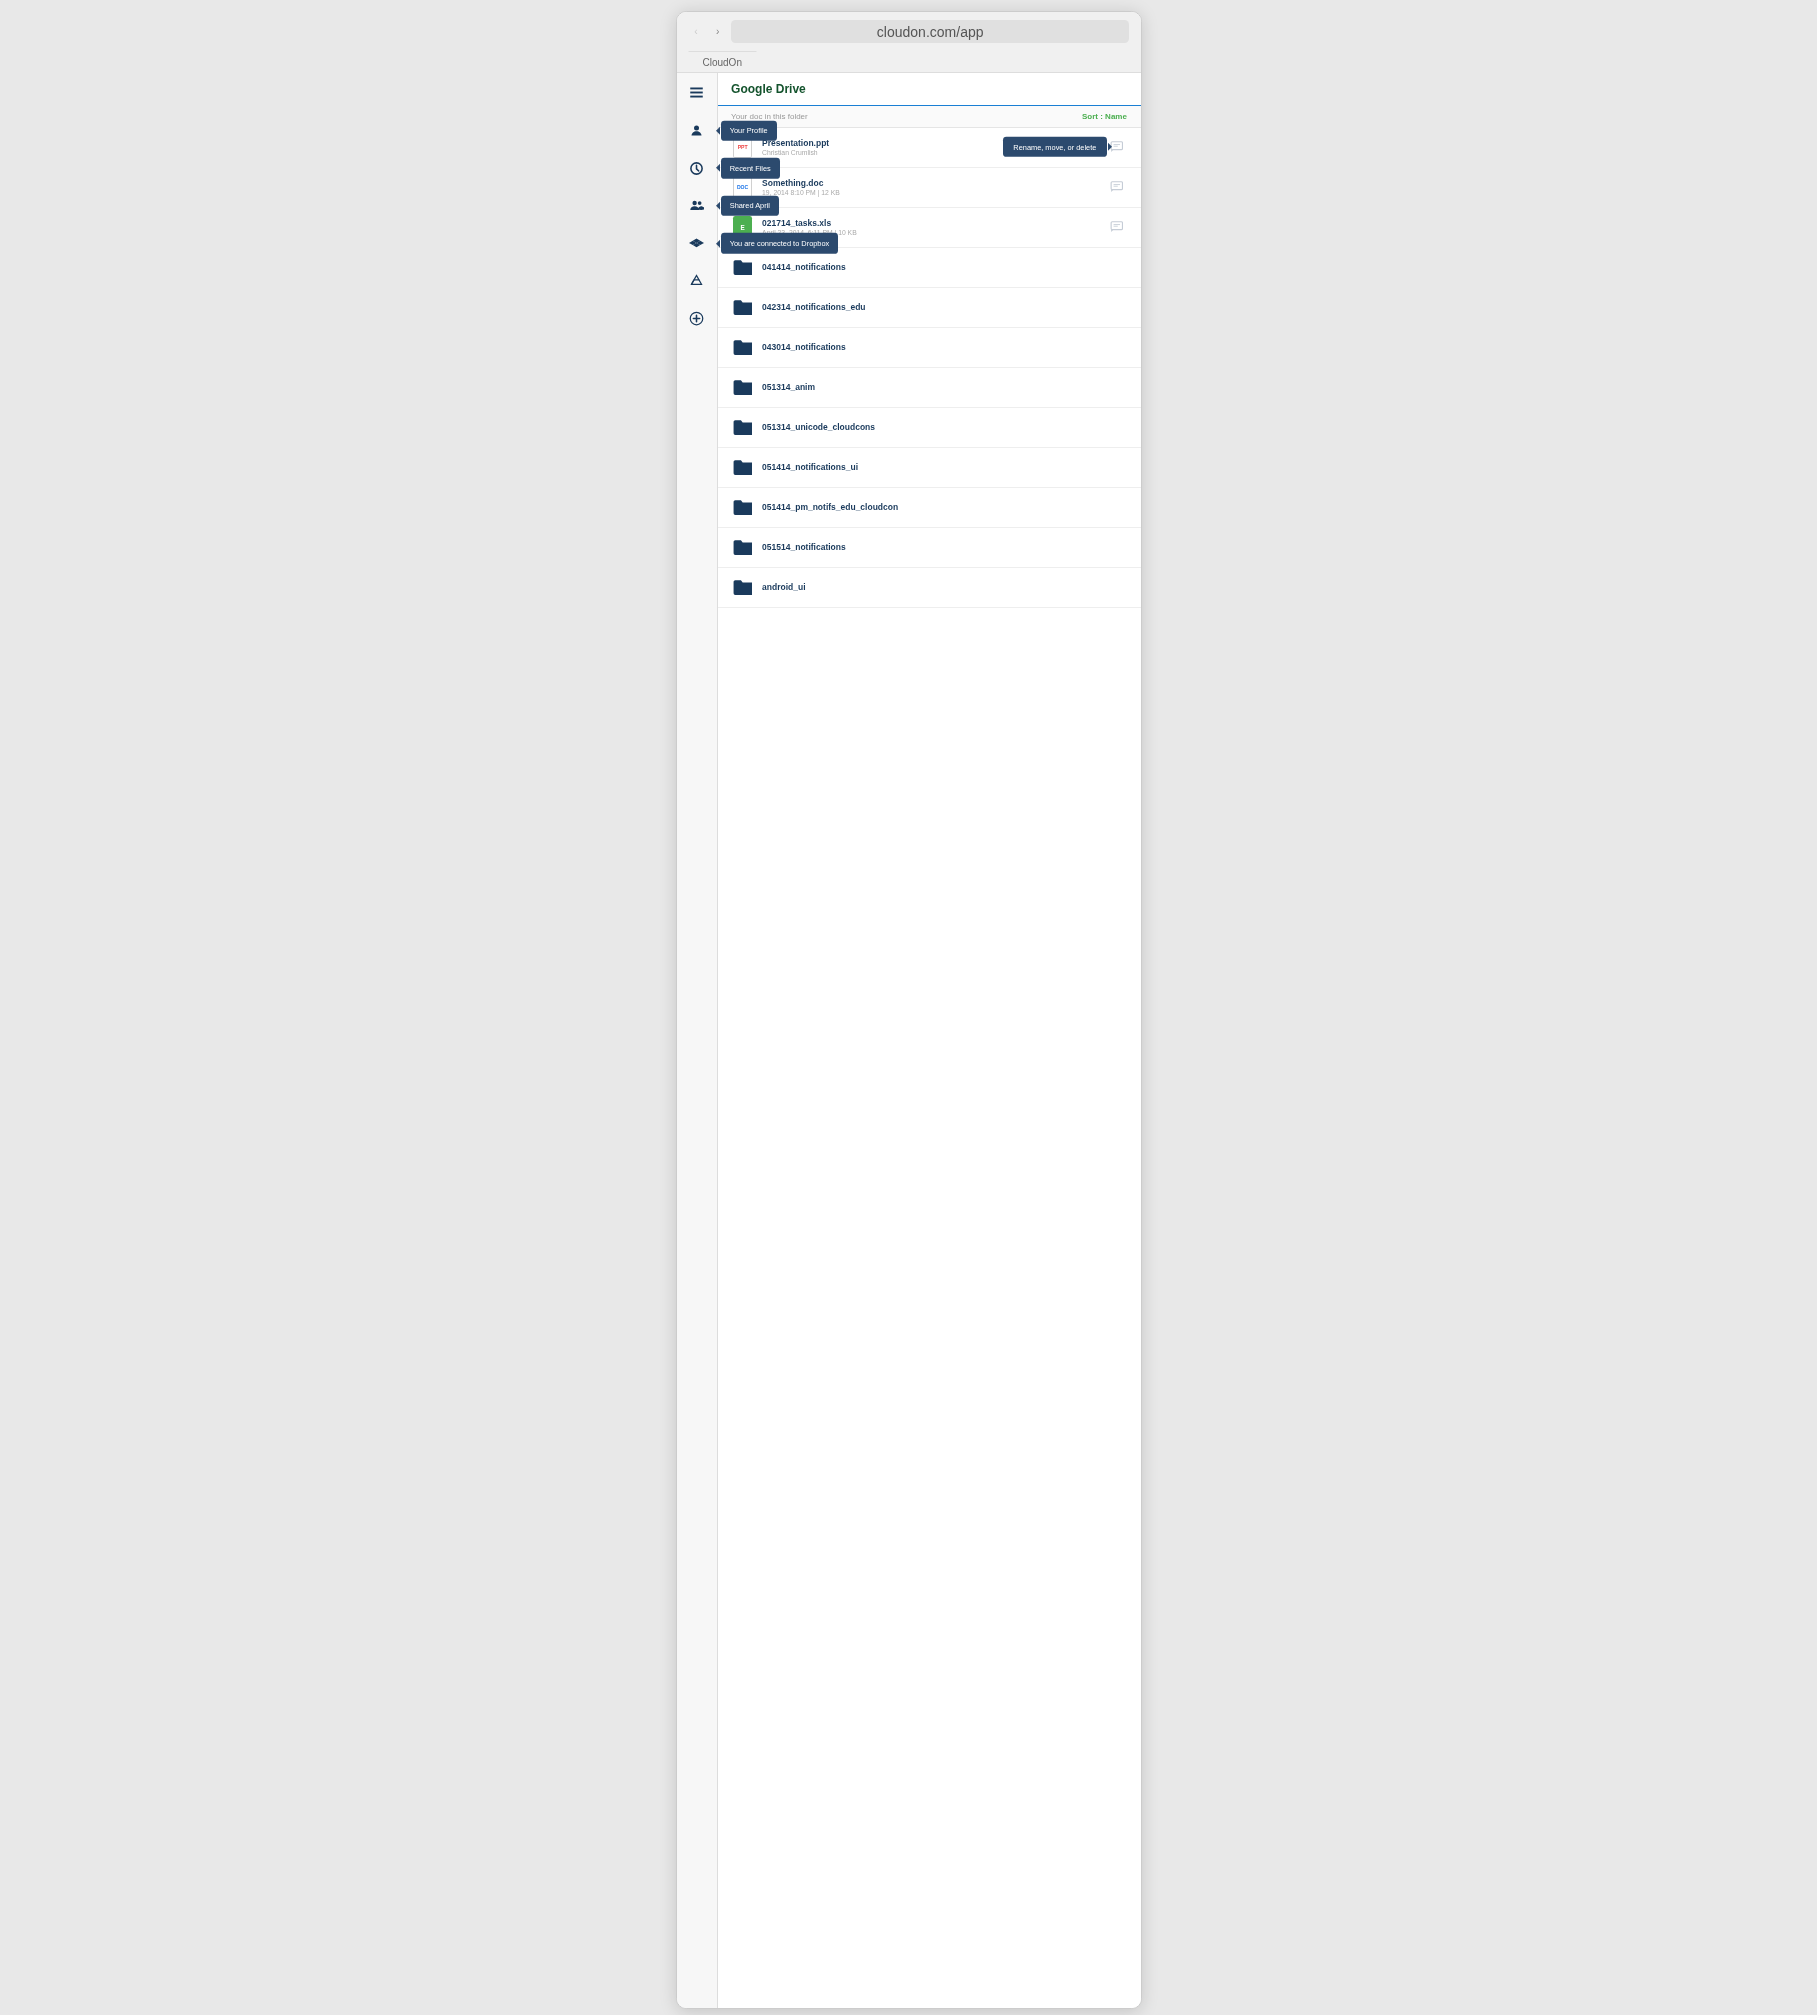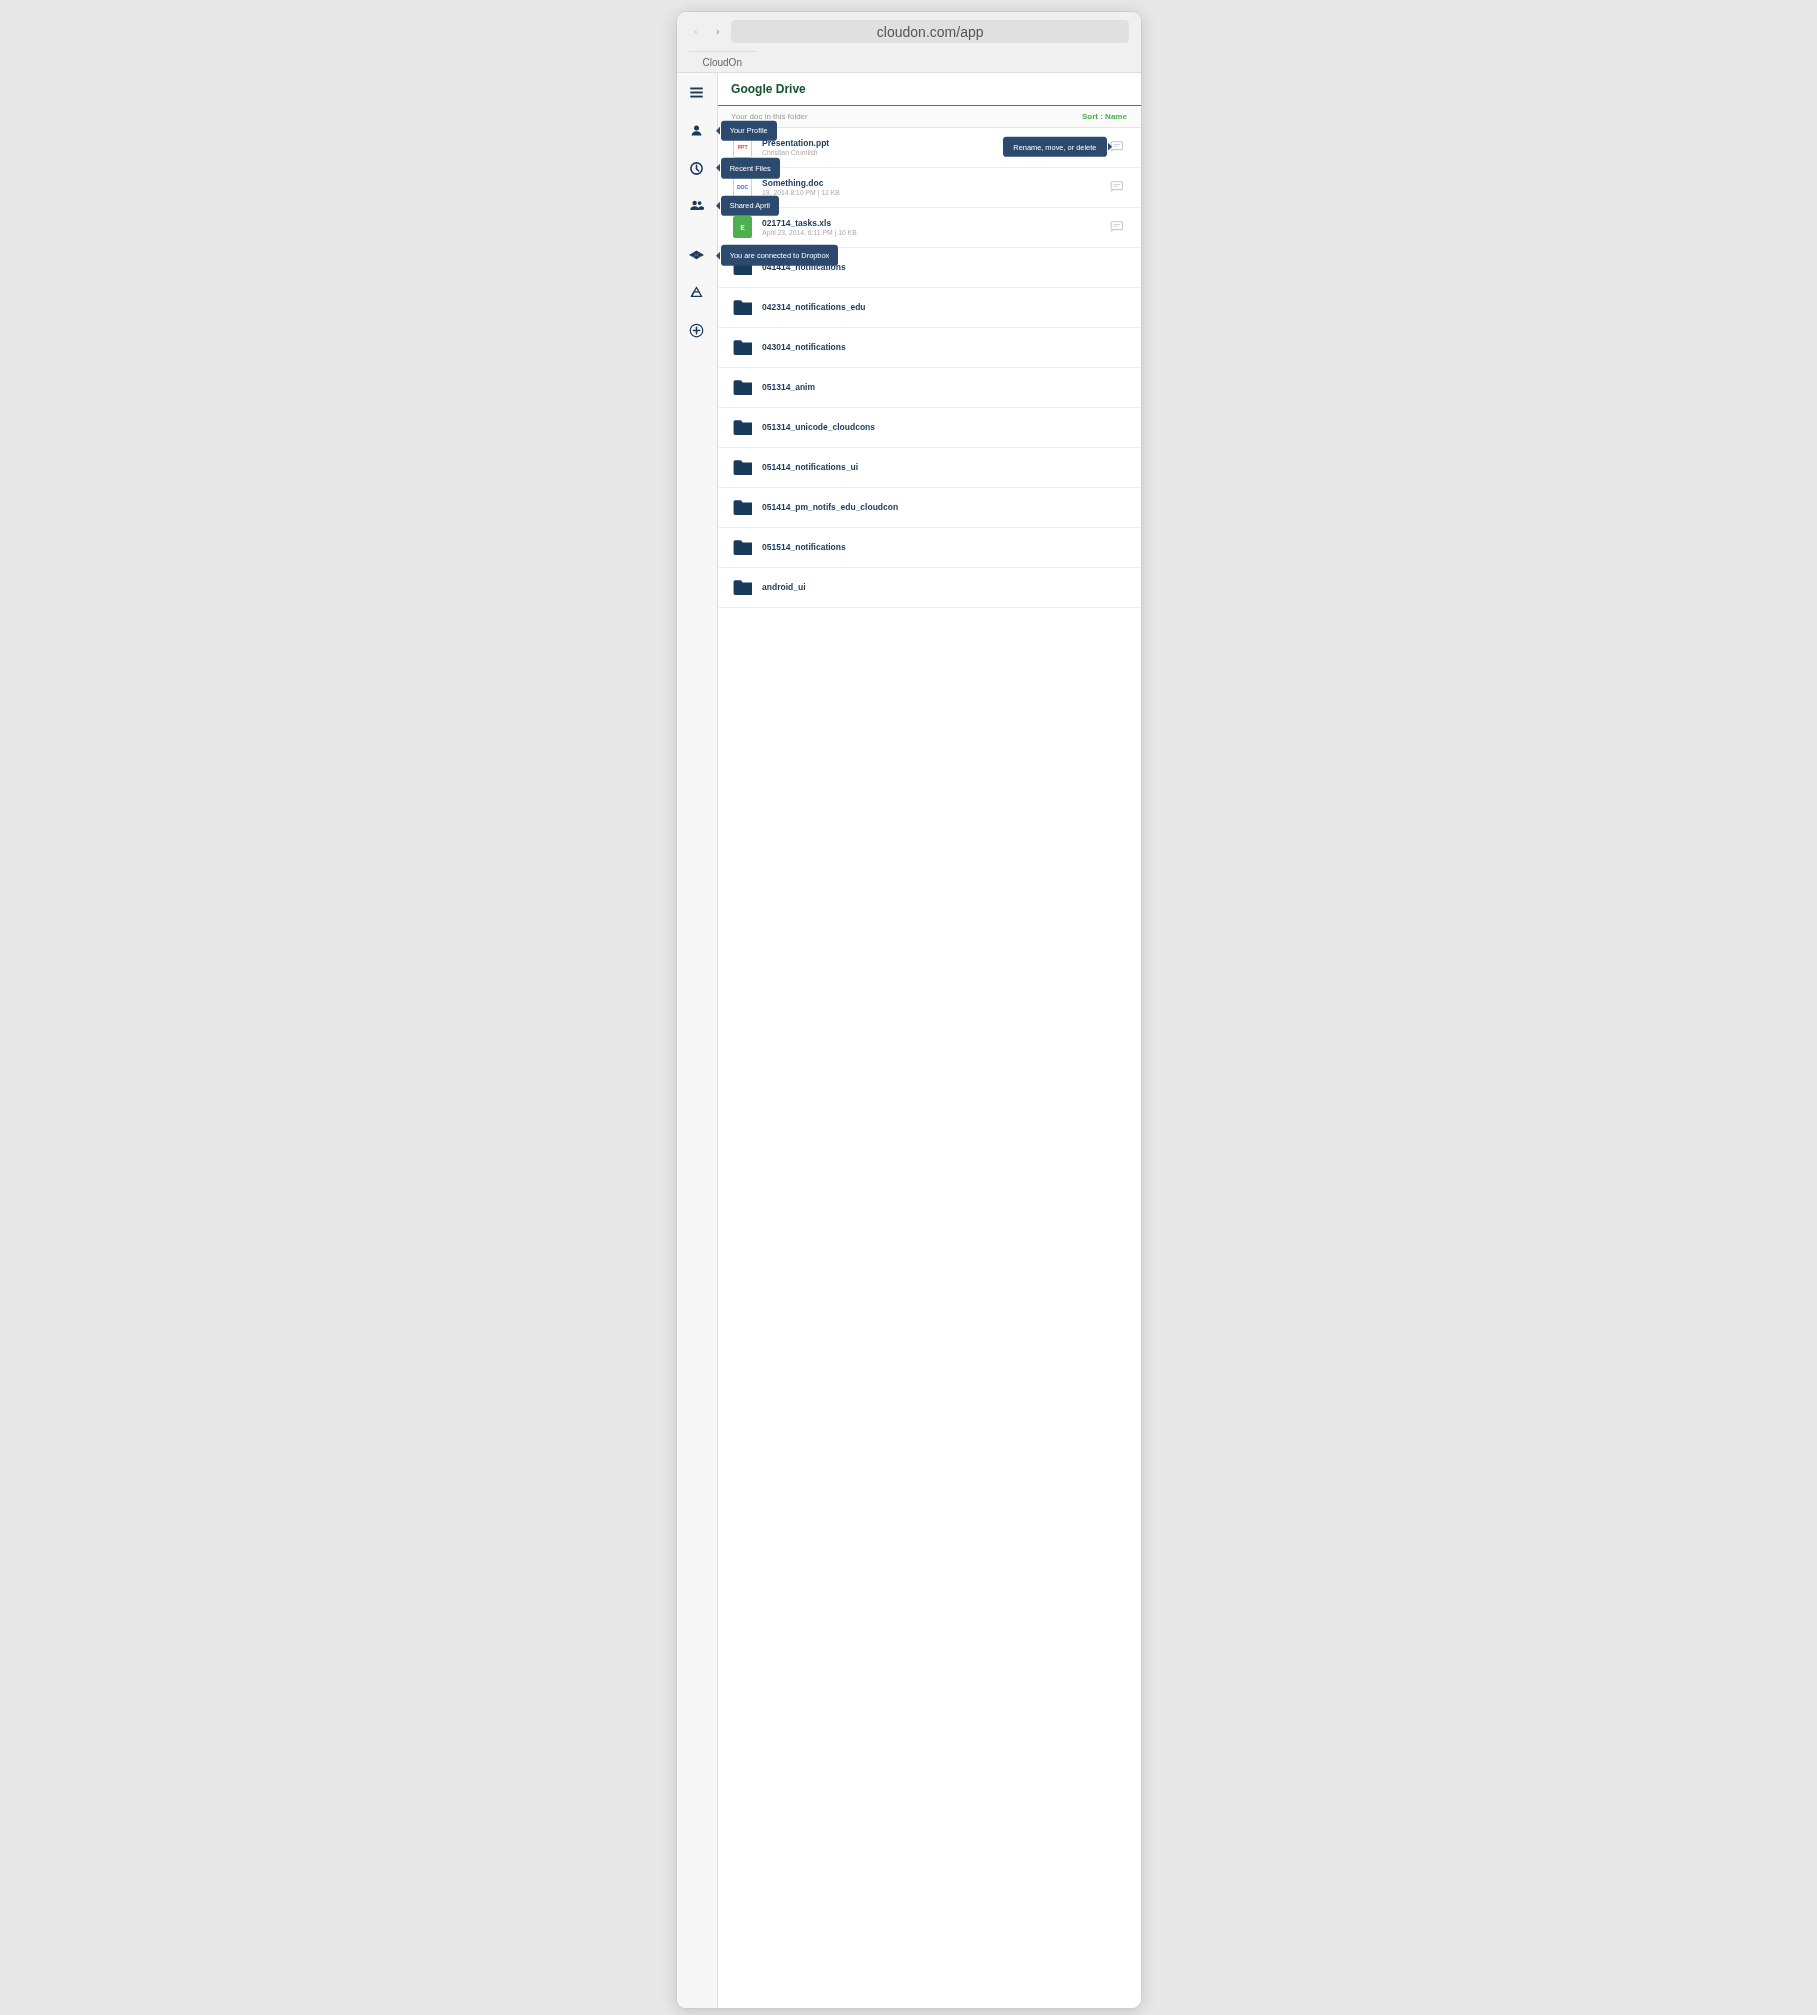--- a/index.html
+++ b/index.html
@@ -333,21 +333,21 @@
       <div class="sidebar-icon" style="position:relative;">
         <svg viewBox="0 0 24 24">
           <circle cx="9" cy="8" r="3.5"></circle>
           <path d="M2 19c0-3.3 3.1-6 7-6s7 2.7 7 6H2z"></path>
           <circle cx="17" cy="8" r="3" fill="#1a3a5c"></circle>
           <path d="M14 19c0-2.5 1.6-4.6 4-5.5.3 0 .6-.5 1-.5 3.4 0 6 2.3 6 5.5l-5.5.5-5.5-.5z"></path>
         </svg>
         <div class="tooltip">Shared April</div>
       </div>
 
-      <div class="sidebar-icon" style="position:relative;margin-top:12px;">
+      <div class="sidebar-icon" style="position:relative;">
         <svg viewBox="0 0 24 24">
           <path d="M12 4L6 7.5l6 3.5 6-3.5L12 4z"></path>
           <path d="M6 7.5L0 11l6 3.5 6-3.5-6-3.5z"></path>
           <path d="M18 7.5L12 11l6 3.5 6-3.5-6-3.5z"></path>
           <path d="M6 14.5l6 3.5 6-3.5-6-3.5-6 3.5z"></path>
           <path d="M12 18.5v2"></path>
         </svg>
         <div class="tooltip">You are connected to Dropbox</div>
       </div>
 

